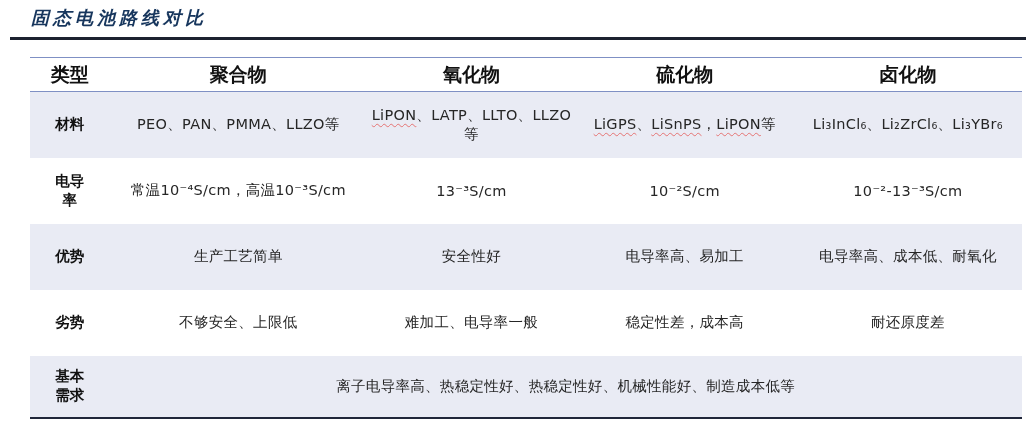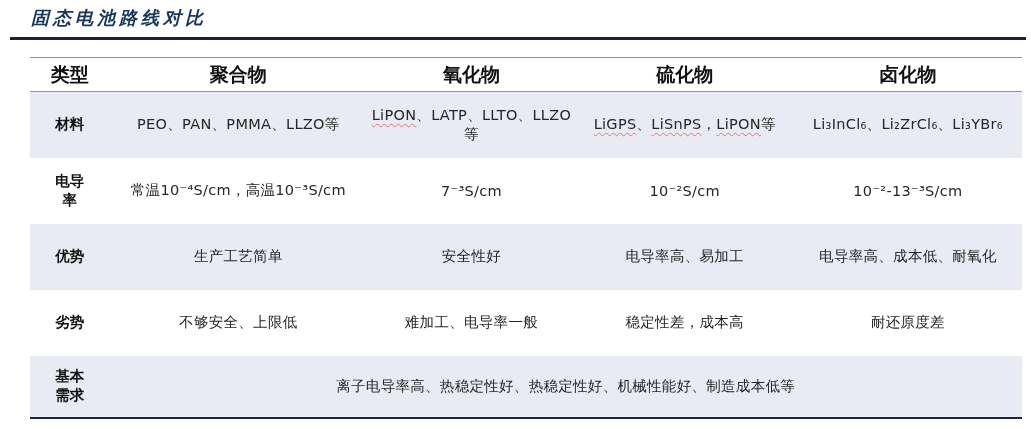--- a/index.html
+++ b/index.html
@@ -108,21 +108,21 @@
       <tr>
         <th>材料</th>
         <td>PEO、PAN、PMMA、LLZO等</td>
         <td><span class="misspell">LiPON</span>、LATP、LLTO、LLZO等</td>
         <td><span class="misspell">LiGPS</span>、<span class="misspell">LiSnPS</span>，<span class="misspell">LiPON</span>等</td>
         <td>Li₃InCl₆、Li₂ZrCl₆、Li₃YBr₆</td>
       </tr>
       <tr>
         <th>电导率</th>
         <td>常温10⁻⁴S/cm，高温10⁻³S/cm</td>
-        <td>7⁻³S/cm</td>
+        <td>13⁻³S/cm</td>
         <td>10⁻²S/cm</td>
         <td>10⁻²-13⁻³S/cm</td>
       </tr>
       <tr>
         <th>优势</th>
         <td>生产工艺简单</td>
         <td>安全性好</td>
         <td>电导率高、易加工</td>
         <td>电导率高、成本低、耐氧化</td>
       </tr>

